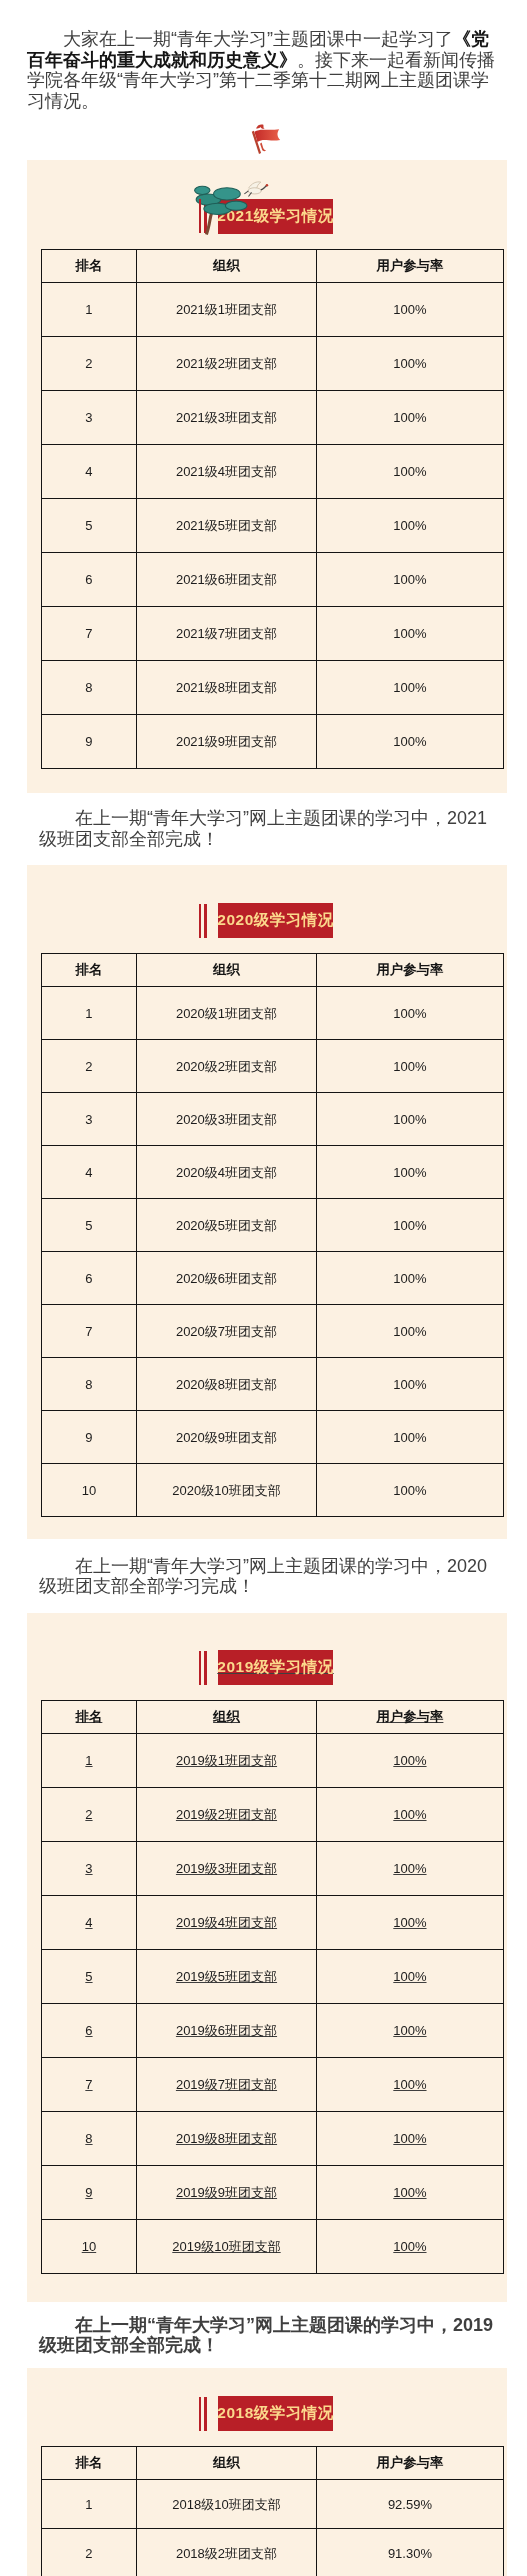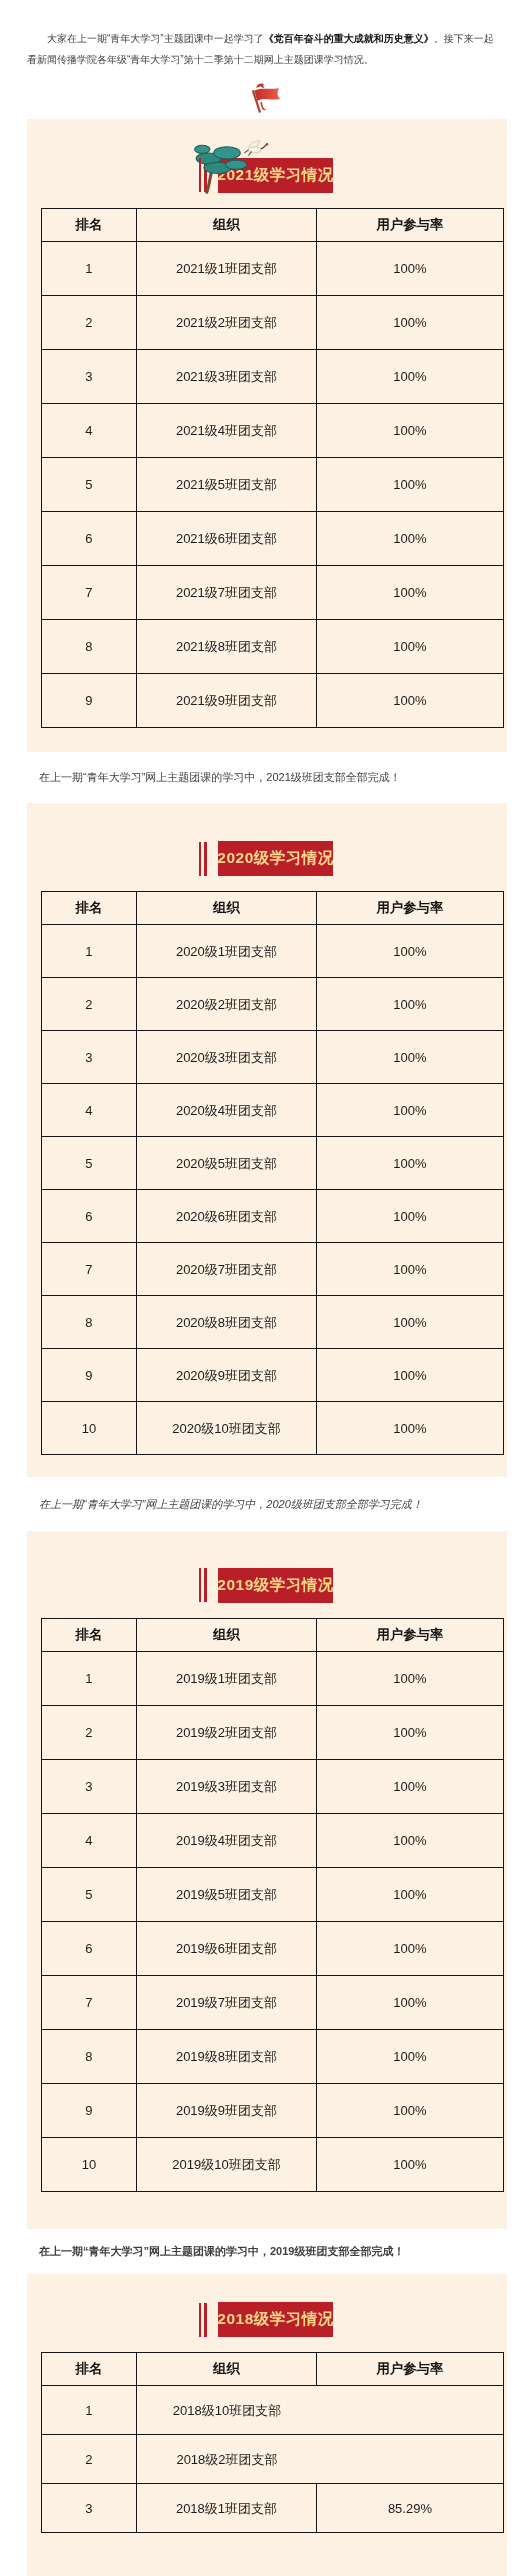--- a/index.html
+++ b/index.html
@@ -1,24 +1,24 @@
 <!DOCTYPE html>
 <html style="font-size:8.2px"><head>
 <meta charset="utf-8">
 <style>
   html,body{margin:0;padding:0;background:#ffffff;}
   body{width:527px;font-family:"Liberation Sans","DejaVu Sans",sans-serif;color:#3f3f3f;}
-  .intro{margin:0 26px 0 27px;padding-top:29px;font-size:10px;line-height:20.6px;text-indent:2em;color:#3f3f3f;}
+  .intro{margin:0 26px 0 27px;padding-top:29px;font-size:18px;line-height:20.6px;text-indent:2em;color:#3f3f3f;}
   .intro b{color:#151515;}
   .flag-wrap{height:31px;margin:12.4px 0 5.2px 247px;width:39px;}
   
   .sec{background:#fcf1e2;margin:0 19.6px 0 27px;position:relative;}
   .sec1{padding-top:39px;padding-bottom:24px;}
   .sec2{padding-top:38px;padding-bottom:22px;}
-  .sec3{padding-top:37px;padding-bottom:37px;}
+  .sec3{padding-top:37px;padding-bottom:28px;text-decoration:underline;}
   .sec4{padding-top:28px;padding-bottom:71px;}
   
   .banner{width:115px;height:35px;margin-left:191px;background:#b81f27;display:flex;align-items:center;justify-content:center;position:relative;}
   .banner::before{content:"";position:absolute;left:-14px;top:0.5px;bottom:0.5px;width:3.1px;background:#b81f27;}
   .banner::after{content:"";position:absolute;left:-19px;top:0.5px;bottom:0.5px;width:1.5px;background:#b81f27;}
   .banner-label{color:#fbd88c;font-size:15.5px;font-weight:bold;letter-spacing:0.5px;white-space:nowrap;}
   .deco{position:absolute;left:-27px;top:-21.6px;width:78px;height:59px;pointer-events:none;}
   
   .tablewrap{margin:15px 3.6px 0 14px;}
   .table{border:1px solid #141414;border-bottom-width:1.5px;--cols:185fr 351fr 362fr;}
@@ -29,23 +29,23 @@
   .tr{border-bottom:1px solid #141414;}
   .tr:last-child{border-bottom:none;}
   .td{display:flex;align-items:center;justify-content:center;font-size:13px;color:#1c1c1c;border-right:1px solid #141414;text-align:center;}
   .td:last-child{border-right:none;}
   .td.org{flex-direction:row;line-height:27px;}
   .tr{min-height:52px;}
   .sec1 .tr{min-height:53px;}
   .sec3 .tr{min-height:53px;}
   .sec4 .tr{min-height:48px;}
   
-  .note{margin:0 26px 0 17px;font-size:11px;line-height:20.6px;text-indent:2em;color:#3f3f3f;}
+  .note{margin:0 26px 0 39px;font-size:18px;line-height:20.6px;text-indent:2em;color:#3f3f3f;}
   .note.n1{margin-top:15.5px;margin-bottom:15.5px;}
-  .note.n2{margin-top:16.5px;margin-bottom:16.5px;font-style:italic;}
+  .note.n2{margin-top:16.5px;margin-bottom:16.5px;}
   .note.n3{margin-top:12.4px;margin-bottom:12.4px;font-weight:bold;}
 </style>
 </head>
 <body>
 
 <p class="intro"><span>大家在上一期“青年大学习”主题团课中一起学习了</span><b>《党百年奋斗的重大成就和历史意义》</b><span>。接下来一起看新闻传播学院各年级“青年大学习”第十二季第十二期网上主题团课学习情况。</span></p>
 
 <div class="flag-wrap">
   <svg width="39" height="31" viewBox="0 0 75 60">
     <defs>
@@ -377,27 +377,29 @@
         <div class="th">组织</div>
         <div class="th">用户参与率</div>
       </div>
       <div>
           <div class="tr">
             <div class="td rank">1</div>
             <div class="td org">
               <div>2018级10班</div>
               <div>团支部</div>
             </div>
+            <div class="td rate">92.59%</div>
           </div>
           <div class="tr">
             <div class="td rank">2</div>
             <div class="td org">
               <div>2018级2班</div>
               <div>团支部</div>
             </div>
+            <div class="td rate">91.30%</div>
           </div>
           <div class="tr">
             <div class="td rank">3</div>
             <div class="td org">
               <div>2018级1班</div>
               <div>团支部</div>
             </div>
             <div class="td rate">85.29%</div>
           </div>
         </div>

